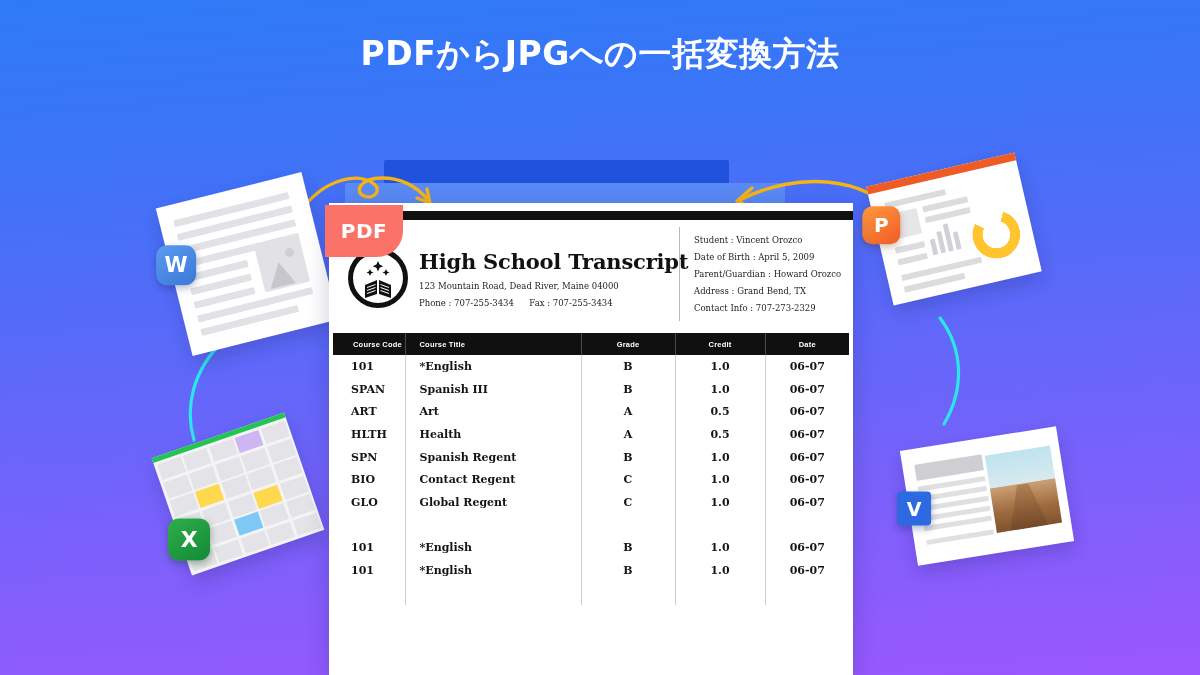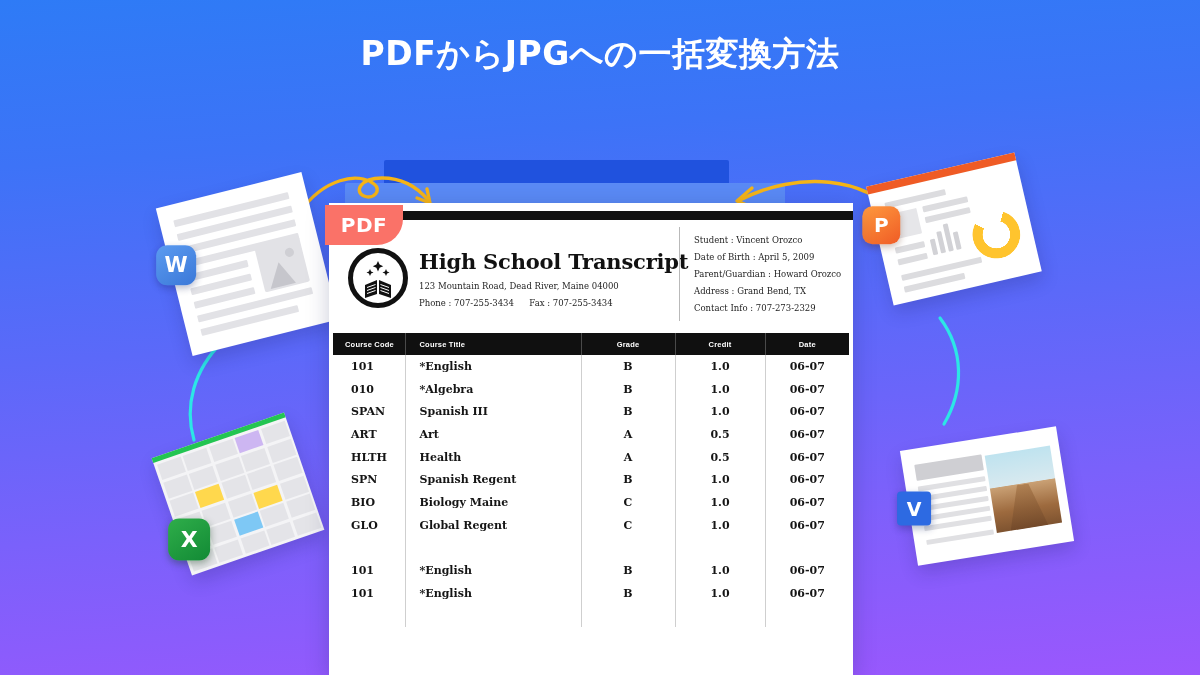--- a/index.html
+++ b/index.html
@@ -151,30 +151,30 @@
     color: #151515;
     height: 22.7px;
     border-right: 1.5px solid #cfcfcf;
   }
   #grade-table tbody td:last-child { border-right: none; }
   .col-code  { width: 72px;  text-align: left; padding-left: 18px; }
   .col-title { width: 176px; text-align: left; padding-left: 14px; }
   .col-grade { width: 94px;  text-align: center; }
   .col-credit{ width: 90px;  text-align: center; }
   .col-date  { width: 84px;  text-align: center; }
-  th.col-code  { text-align: left; padding-left: 12px; }
+  th.col-code  { text-align: left; padding-left: 20px; }
   th.col-title { text-align: left; padding-left: 14px; }
   tr.spacer td { height: 46px; }
   tr.tail td { height: 30px; }
 
   
   #pdf-badge {
     position: absolute;
     left: 325px; top: 205px;
-    width: 78px; height: 40px;
+    width: 78px; height: 52px;
     background: #fa7268;
     border-bottom-right-radius: 26px;
     color: #ffffff;
     font-size: 20px;
     font-weight: bold;
     display: flex;
     align-items: center;
     justify-content: center;
     letter-spacing: 0.5px;
     font-family: "DejaVu Sans", "Liberation Sans", sans-serif;
@@ -505,27 +505,20 @@
       </thead>
       <tbody id="table-body">
           <tr>
             <td class="col-code">101</td>
             <td class="col-title">*English</td>
             <td class="col-grade">B</td>
             <td class="col-credit">1.0</td>
             <td class="col-date">06-07</td>
           </tr>
           <tr>
-            <td class="col-code">010</td>
-            <td class="col-title">*Algebra</td>
-            <td class="col-grade">B</td>
-            <td class="col-credit">1.0</td>
-            <td class="col-date">06-07</td>
-          </tr>
-          <tr>
             <td class="col-code">SPAN</td>
             <td class="col-title">Spanish III</td>
             <td class="col-grade">B</td>
             <td class="col-credit">1.0</td>
             <td class="col-date">06-07</td>
           </tr>
           <tr>
             <td class="col-code">ART</td>
             <td class="col-title">Art</td>
             <td class="col-grade">A</td>
@@ -541,21 +534,21 @@
           </tr>
           <tr>
             <td class="col-code">SPN</td>
             <td class="col-title">Spanish Regent</td>
             <td class="col-grade">B</td>
             <td class="col-credit">1.0</td>
             <td class="col-date">06-07</td>
           </tr>
           <tr>
             <td class="col-code">BIO</td>
-            <td class="col-title">Biology Maine</td>
+            <td class="col-title">Contact Regent</td>
             <td class="col-grade">C</td>
             <td class="col-credit">1.0</td>
             <td class="col-date">06-07</td>
           </tr>
           <tr>
             <td class="col-code">GLO</td>
             <td class="col-title">Global Regent</td>
             <td class="col-grade">C</td>
             <td class="col-credit">1.0</td>
             <td class="col-date">06-07</td>

